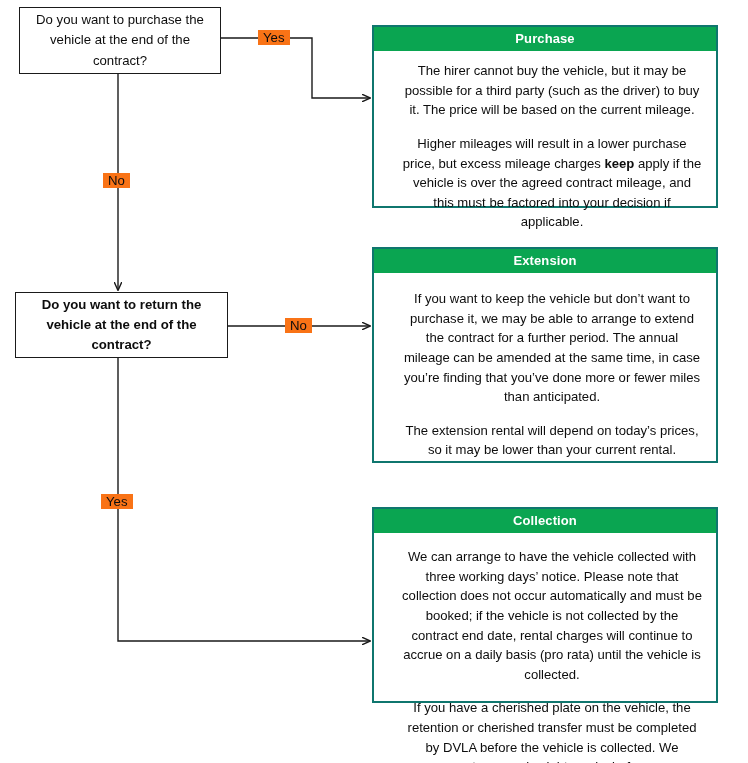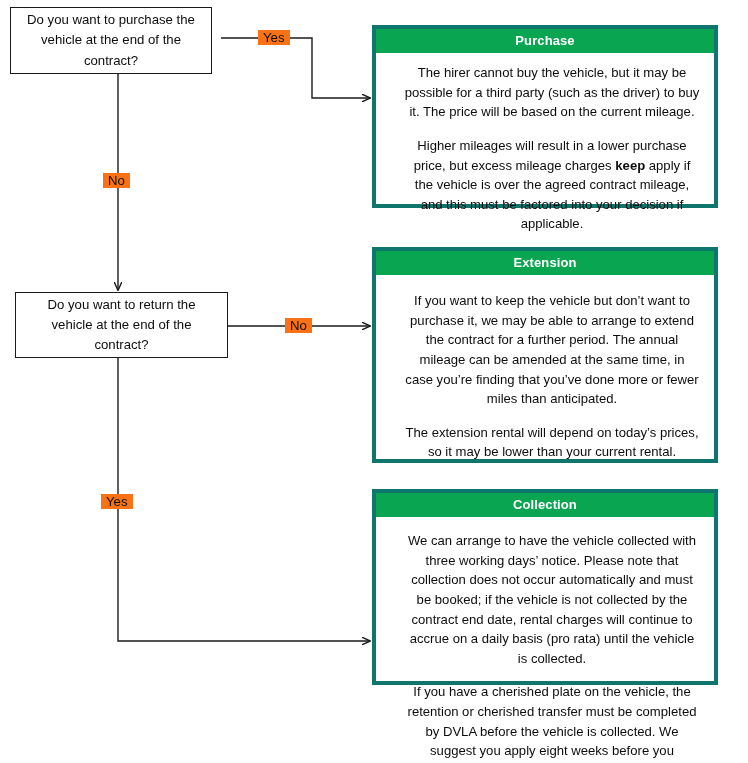--- a/index.html
+++ b/index.html
@@ -28,30 +28,31 @@
     display: flex;
     align-items: center;
     justify-content: center;
     text-align: center;
     font-size: 13.2px;
     line-height: 1.52;
     color: #0d0d0d;
     padding: 2px 14px;
   }
   #decision-purchase {
-    left: 10px;
+    left: 19px;
     top: 7px;
     width: 202px;
     height: 67px;
   }
   #decision-return {
     left: 15px;
     top: 292px;
     width: 213px;
     height: 66px;
+    font-weight: bold;
   }
 
   
   #connectors {
     position: absolute;
     left: 0;
     top: 0;
     width: 748px;
     height: 763px;
     pointer-events: none;
@@ -76,21 +77,21 @@
   #label-no-purchase  { left: 103px; top: 173px; }
   #label-no-extension { left: 285px; top: 318px; }
   #label-yes-collection { left: 101px; top: 494px; }
 
   
   .panel {
     position: absolute;
     box-sizing: border-box;
     width: 346px;
     left: 372px;
-    border: 4px solid #0f766e;
+    border: 2px solid #0f766e;
     background: #ffffff;
   }
   .panel-header {
     background: #0aa551;
     color: #ffffff;
     font-weight: bold;
     font-size: 13px;
     text-align: center;
     padding: 4px 6px 5px 6px;
     letter-spacing: 0.1px;
@@ -105,21 +106,21 @@
   .panel-body p {
     margin: 0 0 14px 14px;
   }
   .panel-body p:last-child {
     margin-bottom: 0;
   }
   .panel-body b { font-weight: bold; }
 
   #panel-purchase   { top: 25px; height: 183px; }
   #panel-extension  { top: 247px; height: 216px; }
-  #panel-collection { top: 489px; height: 196px; }
+  #panel-collection { top: 507px; height: 196px; }
 
   #panel-collection .panel-body { padding-top: 14px; }
   #panel-extension .panel-body  { padding-top: 16px; }
 </style>
 </head>
 <body>
 
 <div id="canvas">
 
   <svg id="connectors" viewBox="0 0 748 763" width="748" height="763">

